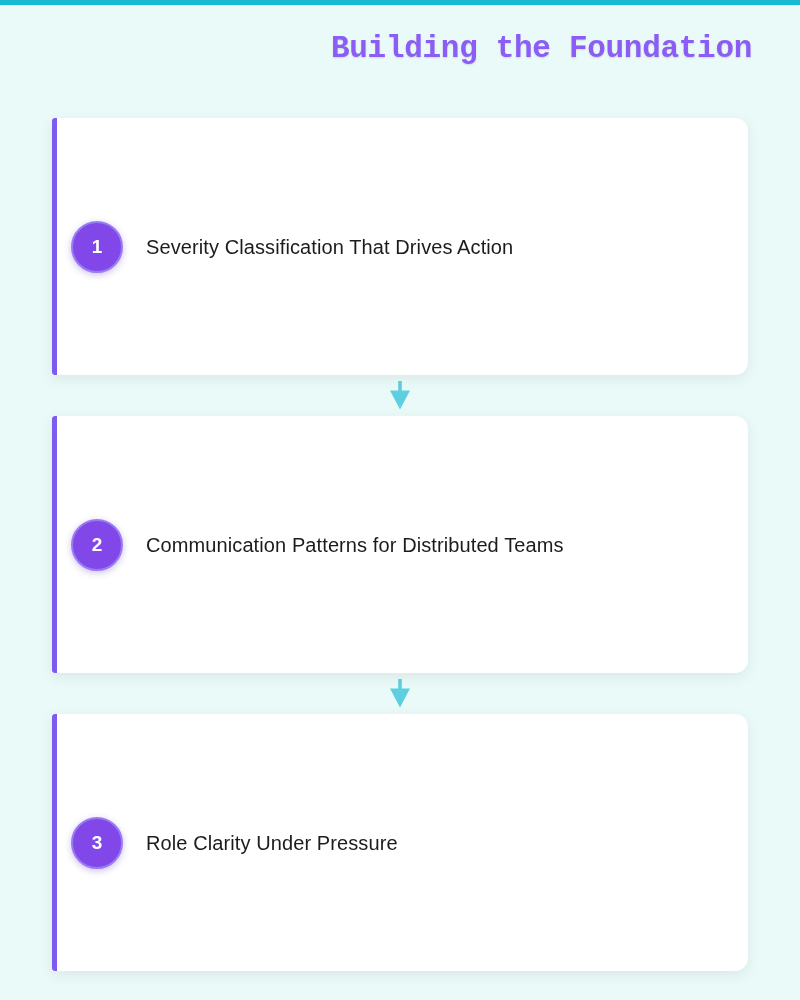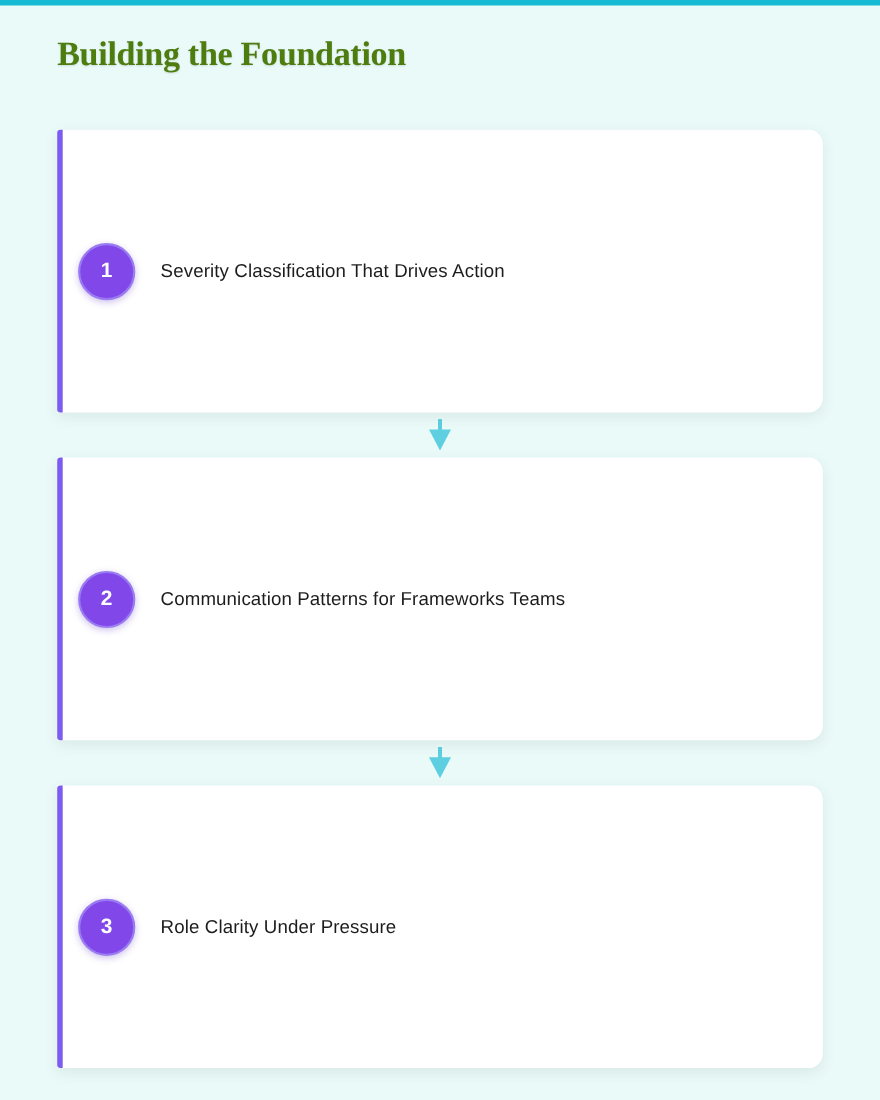--- a/index.html
+++ b/index.html
@@ -27,27 +27,28 @@
 
   
   .header {
     position: absolute;
     top: 29px;
     left: 52px;
     width: 700px;
   }
 
   .page-title {
-    font-family: Liberation Serif, serif;
+    font-family: Liberation Mono, monospace;
     font-size: 31px;
     font-weight: bold;
     letter-spacing: -0.3px;
-    color: #4d7c0f;
+    color: #8b5cf6;
     line-height: 40px;
     text-shadow: 0 1px 2px rgba(0,0,0,0.13);
+    text-align: right;
   }
 
   .page-subtitle {
     margin-top: 11px;
     font-size: 15px;
     font-weight: normal;
     color: #a9b2b2;
     letter-spacing: 0.05px;
     line-height: 20px;
   }
@@ -95,21 +96,21 @@
     justify-content: center;
     color: #ffffff;
     font-size: 19px;
     font-weight: bold;
     line-height: 1;
   }
 
   .step-title {
     position: absolute;
     left: 94px;
-    font-size: 17px;
+    font-size: 20px;
     font-weight: normal;
     color: #1c1c1c;
     letter-spacing: 0.1px;
     line-height: 24px;
   }
 
   
   .connector {
     height: 41px;
     width: 696px;
@@ -148,21 +149,21 @@
         <polygon points="1,9.5 21,9.5 11,28.5" fill="#5ecfe0"></polygon>
       </svg>
     </span>
   </div>
 
   <div class="step-card card-2">
     <div class="accent-bar"></div>
     <div class="step-badge">
       <span>2</span>
     </div>
-    <div class="step-title">Communication Patterns for Frameworks Teams</div>
+    <div class="step-title">Communication Patterns for Distributed Teams</div>
   </div>
 
   <div class="connector">
     <span>
       <svg width="22" height="29" viewBox="0 0 22 29" xmlns="http://www.w3.org/2000/svg">
         <rect x="9.2" y="0" width="3.6" height="11" fill="#5ecfe0"></rect>
         <polygon points="1,9.5 21,9.5 11,28.5" fill="#5ecfe0"></polygon>
       </svg>
     </span>
   </div>

